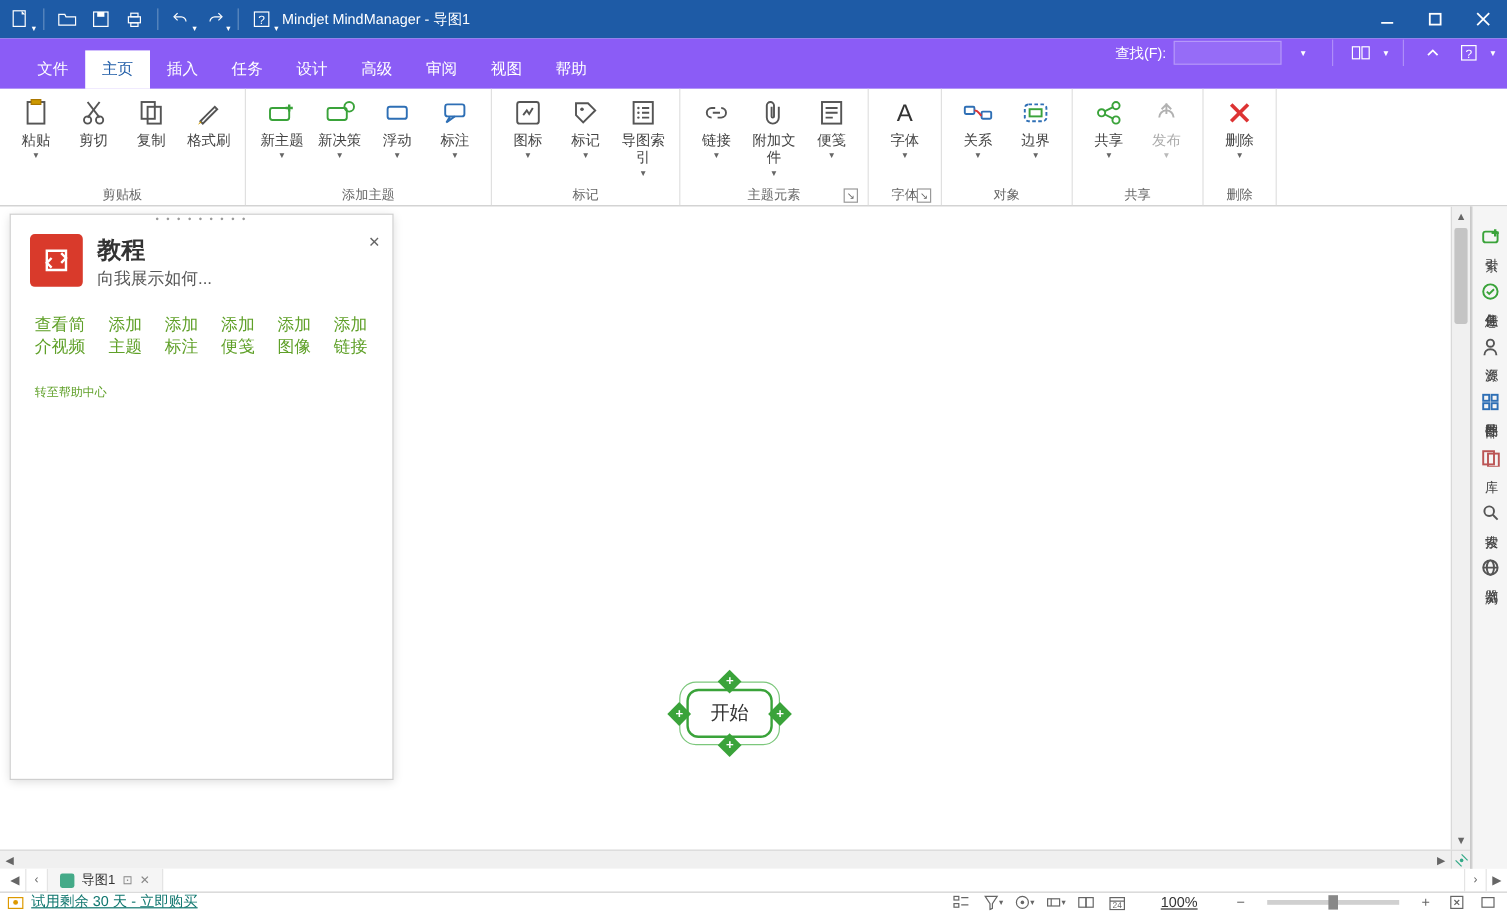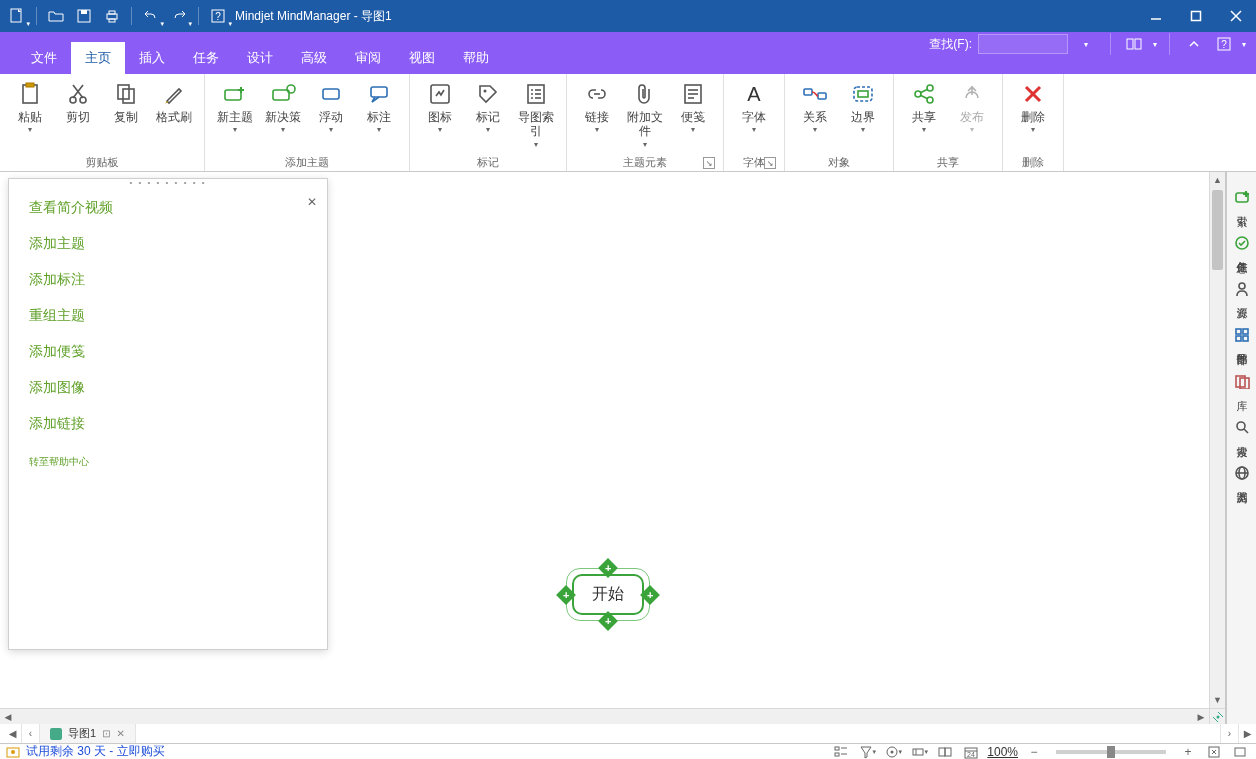--- a/index.html
+++ b/index.html
@@ -48,21 +48,21 @@
 .side-btn { width: 24px; min-height: 44px; display: flex; flex-direction: column; align-items: center; justify-content: center; cursor: pointer; border-radius:2px; padding: 4px 0;}
 .side-btn .vlabel { writing-mode: vertical-rl; font-size: 11px; color: #444; margin-top: 2px; }
 
 .tutorial-panel { position: absolute; left: 8px; top: 6px; width: 320px; height: 472px; background: #fff; border: 1px solid #cfcfcf; box-shadow: 0 2px 8px rgba(0,0,0,.15); }
 .tutorial-grip { height:6px; display:flex; align-items:center; justify-content:center; color:#999; letter-spacing:2px; font-size:8px;}
 .tutorial-close { position:absolute; right:6px; top:14px; width:18px; height:18px; display:flex; align-items:center; justify-content:center; cursor:pointer; color:#666; }
 .tutorial-header { display:flex; align-items:flex-start; padding: 10px 16px 6px; gap:12px; }
 .tutorial-icon { width:44px; height:44px; background:#d93a2b; border-radius:4px; display:flex; align-items:center; justify-content:center; }
 .tutorial-title { font-size:20px; font-weight:bold; color:#333; }
 .tutorial-sub { font-size:14px; color:#555; margin-top:2px; }
-.tutorial-links { padding: 14px 20px 8px; display:flex; flex-direction:column; gap:18px; }
+.tutorial-links { padding: 14px 20px 8px; display:flex; gap:18px; }
 .tutorial-link { color:#5fa028; font-size:14px; cursor:pointer; }
 .tutorial-more { padding: 22px 20px 6px; font-size:15px; color:#333; }
 .tutorial-helpcenter { padding: 14px 20px; color:#5fa028; font-size:10px; cursor:pointer; }
 
 .central-node { position:absolute; left:572px; top:402px; }
 .node-body { background:#fff; border:2px solid #3aa33a; border-radius:10px; padding:8px 18px; font-size:16px; color:#333; }
 .node-outer { position:absolute; inset:-6px; border:1px solid #7cc77c; border-radius:14px; }
 .plus { position:absolute; width:14px; height:14px; background:#3aa33a; color:#fff; font-size:11px; font-weight:bold; display:flex; align-items:center; justify-content:center; transform:rotate(45deg); cursor:pointer;}
 .plus span{ transform:rotate(-45deg);}
 .plus.top{ left:50%; top:-13px; margin-left:-7px;}
@@ -72,21 +72,21 @@
 
 .tabbar { height: 20px; background:#fff; border-bottom:1px solid #c9c9c9; display:flex; align-items:stretch; padding-left:4px;}
 .tabbar .navbtn{ width:18px; display:flex; align-items:center; justify-content:center; color:#666; font-size:10px; cursor:pointer; border-right:1px solid #e4e4e4;}
 .doc-tab { display:flex; align-items:center; gap:6px; padding:0 10px; border-right:1px solid #e4e4e4; font-size:11px; color:#333; background:#f5f5f5;}
 .doc-tab .ticon{ width:12px; height:12px; background:#4a8; border-radius:2px;}
 .doc-tab .pin, .doc-tab .close { color:#888; cursor:pointer; font-size:10px; }
 .tabbar-rest{ flex:1; border-left:none;}
 .tabbar .navbtnR{ width:18px; display:flex; align-items:center; justify-content:center; color:#666; font-size:10px; cursor:pointer; border-left:1px solid #e4e4e4;}
 
 .statusbar { height: 15px; background:#fff; display:flex; align-items:center; padding:0 6px; font-size:12px; color:#333; gap:6px;}
-.statusbar .trial { color:#1d4ed8; cursor:pointer; }
+.statusbar .trial { color:#0f766e; text-decoration:underline; cursor:pointer; }
 .statusbar .spacer{ flex:1;}
 .status-icon { width:20px; height:16px; display:flex; align-items:center; justify-content:center; color:#666; cursor:pointer;}
 .zoom-slider { width:110px; height:4px; background:#d0d0d0; position:relative; margin:0 6px;}
 .zoom-slider .knob{ position:absolute; left:50%; top:-4px; width:8px; height:12px; background:#888; margin-left:-4px;}
 
 svg { display:block; }
 </style>
 </head>
 <body>
 
@@ -451,25 +451,36 @@
       <div class="rgroup-label">删除</div>
     </div>
   </div>
 
 <div class="workspace">
   <div class="canvas-wrap">
 
     <div class="tutorial-panel">
       <div class="tutorial-grip">• • • • • • • • •</div>
       <div class="tutorial-close">✕</div>
+      <div class="tutorial-header">
+        <div class="tutorial-icon">
+          <svg width="28" height="28">
+              <path d="M6 6h16v16H6z" fill="none" stroke="#fff" stroke-width="2"></path>
+              <path d="M18 8l4 4-4 4M10 12l-4 4 4 4" fill="none" stroke="#fff" stroke-width="2"></path>
+            </svg>
+        </div>
+        <div>
+          <div class="tutorial-title">教程</div>
+          <div class="tutorial-sub">向我展示如何...</div>
+        </div>
+      </div>
       <div class="tutorial-links" id="tutorial-links">
           <div class="tutorial-link">查看简介视频</div>
           <div class="tutorial-link">添加主题</div>
           <div class="tutorial-link">添加标注</div>
-          <div class="tutorial-link">重组主题</div>
           <div class="tutorial-link">添加便笺</div>
           <div class="tutorial-link">添加图像</div>
           <div class="tutorial-link">添加链接</div>
         </div>
       <div class="tutorial-helpcenter">转至帮助中心</div>
     </div>
 
     <div class="central-node">
       <div style="position:relative;">
         <div class="node-outer"></div>
@@ -635,21 +646,21 @@
         <rect x="7" y="3" width="6" height="8" fill="none" stroke="#666"></rect>
       </svg>
     </div>
   <div class="status-icon">
       <svg width="14" height="14">
         <rect x="1" y="3" width="12" height="10" fill="none" stroke="#666"></rect>
         <line x1="1" y1="6" x2="13" y2="6" stroke="#666"></line>
         <text x="7" y="12" font-size="7" text-anchor="middle" fill="#666">24</text>
       </svg>
     </div>
-  <span style="margin:0 0;text-decoration:underline;">100%</span>
+  <span style="margin:0 20px;text-decoration:underline;">100%</span>
   <div class="status-icon">−</div>
   <div class="zoom-slider">
       <div class="knob"></div>
     </div>
   <div class="status-icon">+</div>
   <div class="status-icon">
       <svg width="14" height="14">
         <rect x="2" y="2" width="10" height="10" fill="none" stroke="#666"></rect>
         <path d="M5 5l4 4M9 5l-4 4" stroke="#666"></path>
       </svg>

